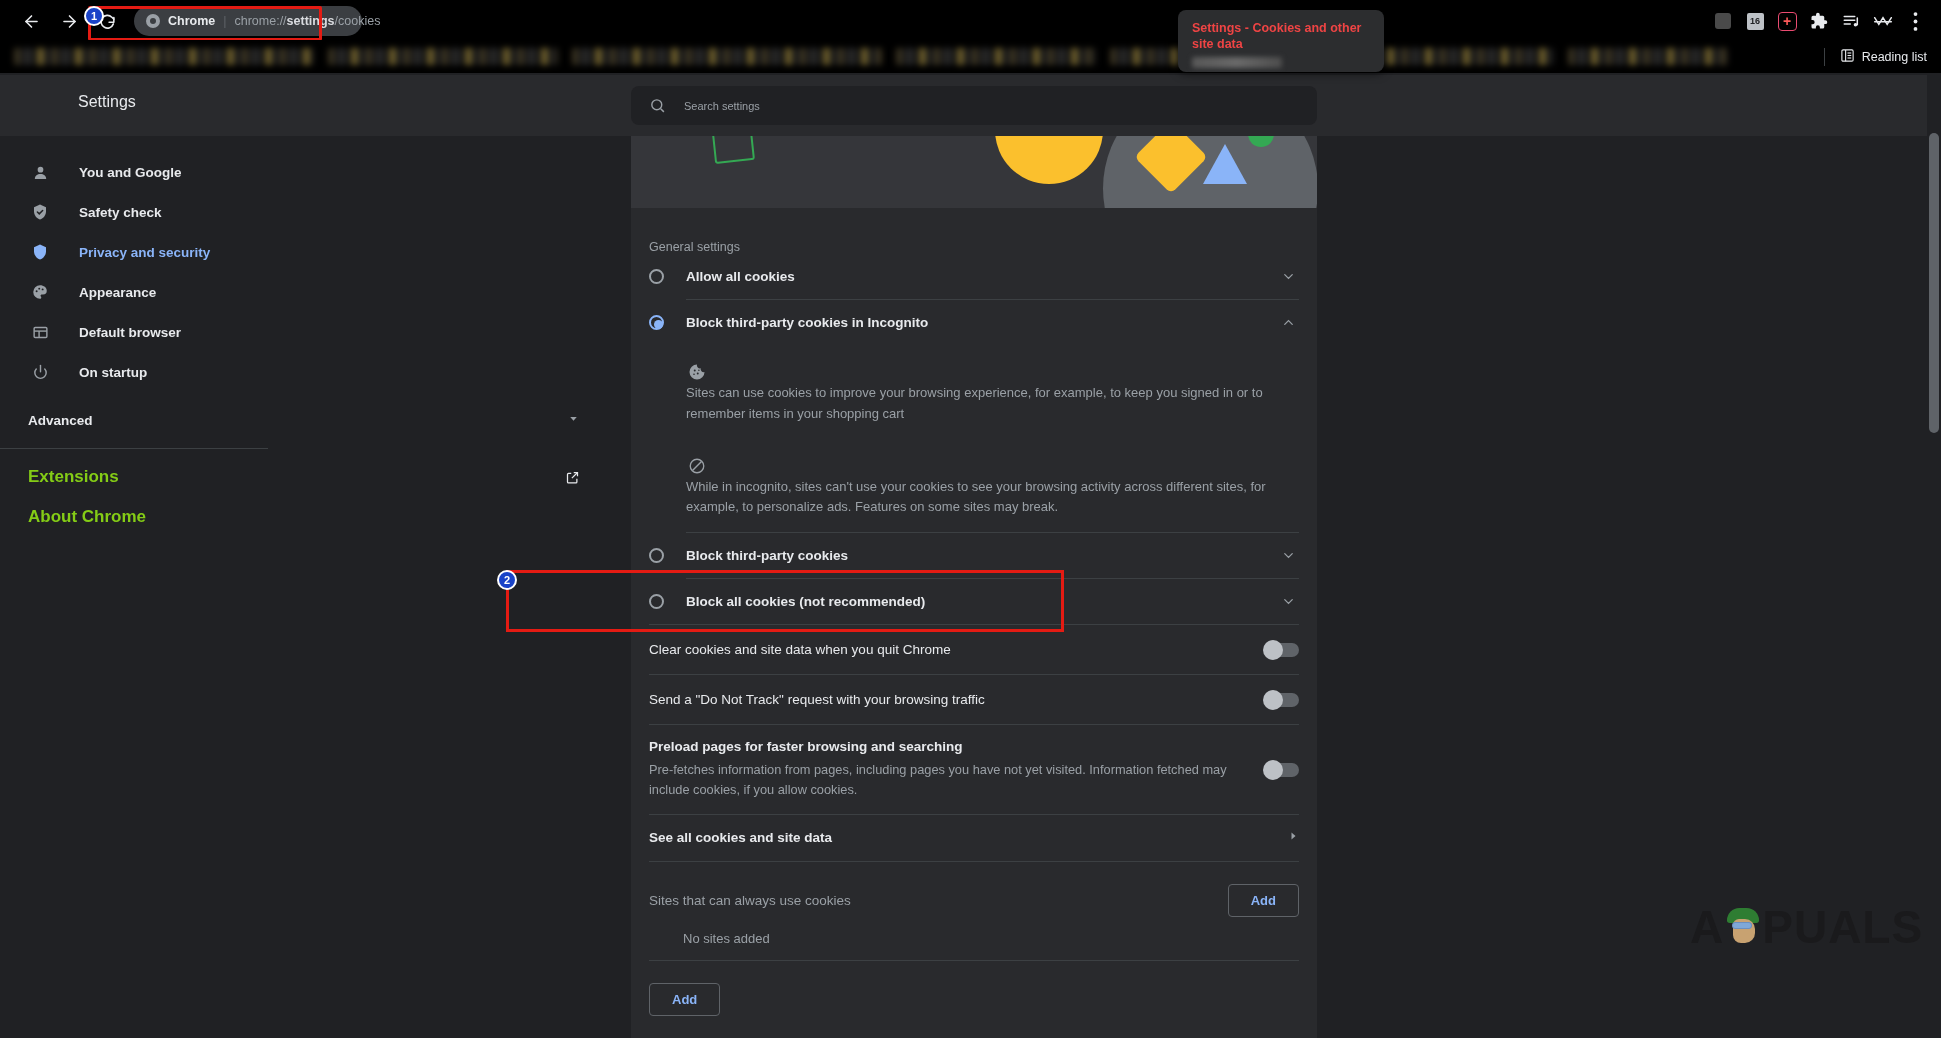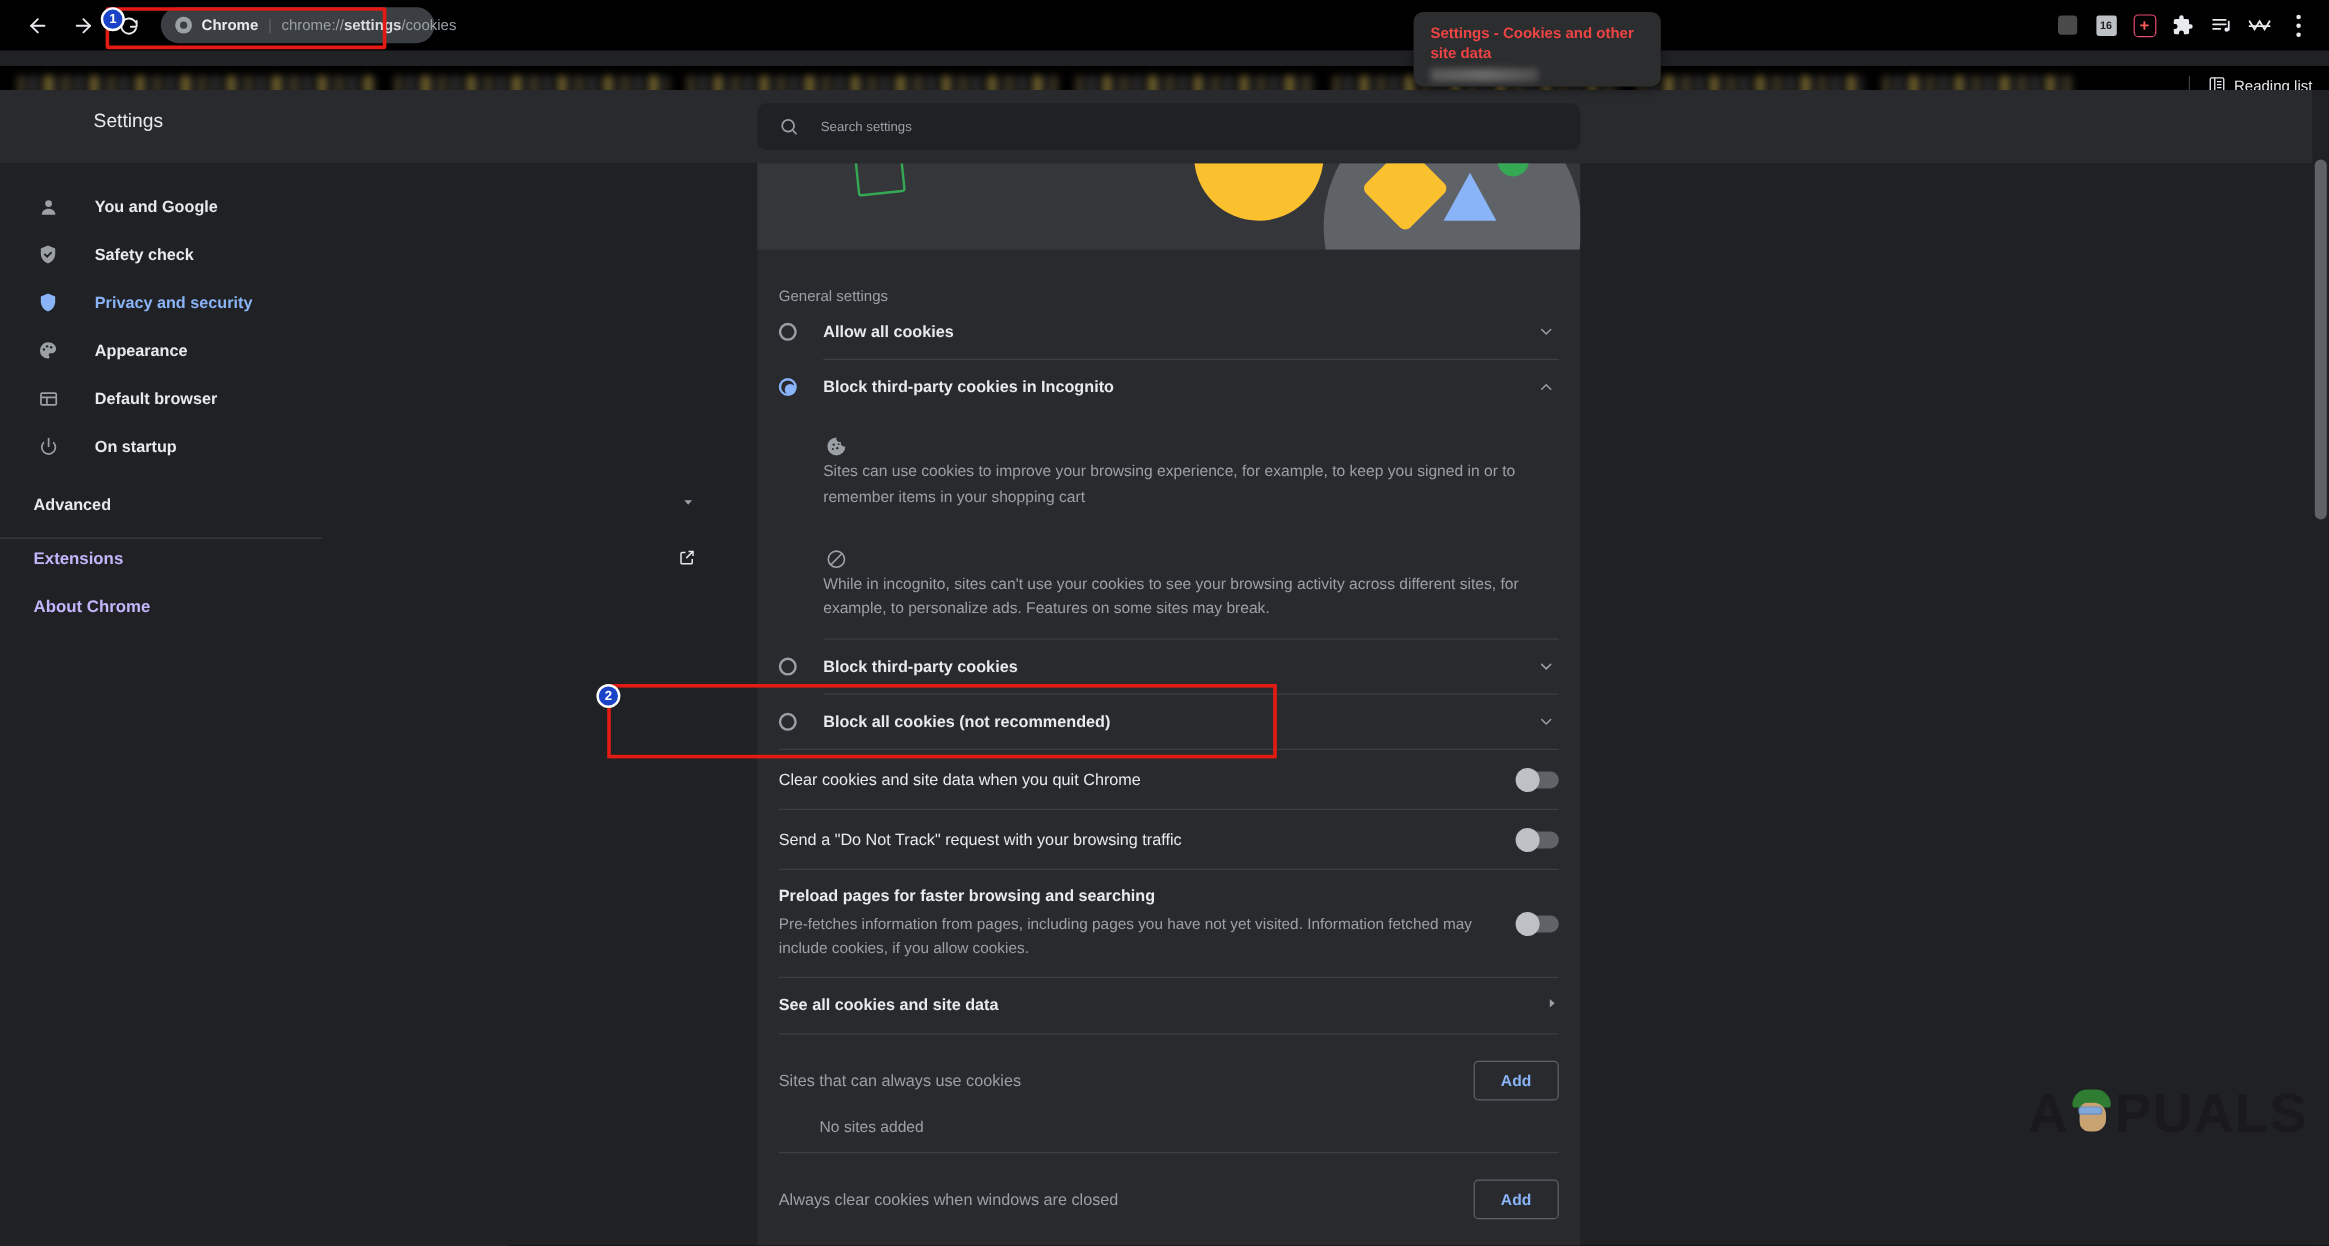--- a/index.html
+++ b/index.html
@@ -81,21 +81,21 @@
     box-shadow:0 2px 8px rgba(0,0,0,.5);
   }
   .tt-blur{
     margin-top:4px; width:90px; height:11px;
     background:linear-gradient(90deg,#575757,#6a6a6a,#4d4d4d);
     filter: blur(2.5px); border-radius:2px;
   }
 
   
   .bookmarks{
-    position:absolute; left:0; top:55px; width:1941px; height:33px;
+    position:absolute; left:0; top:40px; width:1941px; height:33px;
     background:#000; display:flex; align-items:center; overflow:hidden;
   }
   .bm-blur{
     height:17px; margin-left:14px; border-radius:2px;
     filter: blur(3px);
     background:
       repeating-linear-gradient(90deg,
         #3a3320 0px,#3a3320 6px,
         #171717 6px,#171717 11px,
         #2a2a2a 11px,#2a2a2a 17px,
@@ -147,22 +147,22 @@
   .side-item.active .ico{ color:#8ab4f8; }
   .side-advanced{
     display:flex; align-items:center; height:40px; padding-left:28px; padding-right:60px;
     color:#e8eaed; font-size:13.5px; font-weight:bold; margin-top:8px; cursor:pointer;
   }
   .side-advanced .chev{ margin-left:auto; color:#9aa0a6; }
   .side-divider{
     height:1px; background:#3c4043; margin:8px 32px 8px 0; width:268px;
   }
   .side-link{
-    display:flex; height:40px; padding-left:28px; padding-right:60px;
-    color:#c4b5fd; font-size:14px; font-weight:bold; cursor:pointer;
+    display:flex; align-items:center; height:40px; padding-left:28px; padding-right:60px;
+    color:#84cc16; font-size:17px; font-weight:bold; cursor:pointer;
   }
   .side-link .ext{ margin-left:auto; color:#e8eaed; display:flex; }
 
   
   .main-card{
     position:absolute; left:631px; top:61px; width:686px; height:902px;
     background:#292a2d; overflow:hidden;
   }
   .hero{
     position:relative; height:72px; background:#35363a; overflow:hidden;
@@ -630,21 +630,20 @@
         <div class="row-sep-full"></div>
 
         <div class="addsec">
           <span class="al">Sites that can always use cookies</span>
           <button class="add-btn">Add</button>
         </div>
         <div class="empty-note">No sites added</div>
         <div class="row-sep-full"></div>
 
         <div class="addsec">
-          <span class="al">Always clear cookies when windows are closed</span>
           <button class="add-btn">Add</button>
         </div>
       </div>
     </div>
 
     <div class="scrollbar" style="top:0;height:963px">
       <div class="scroll-thumb"></div>
     </div>
   </div>
 

